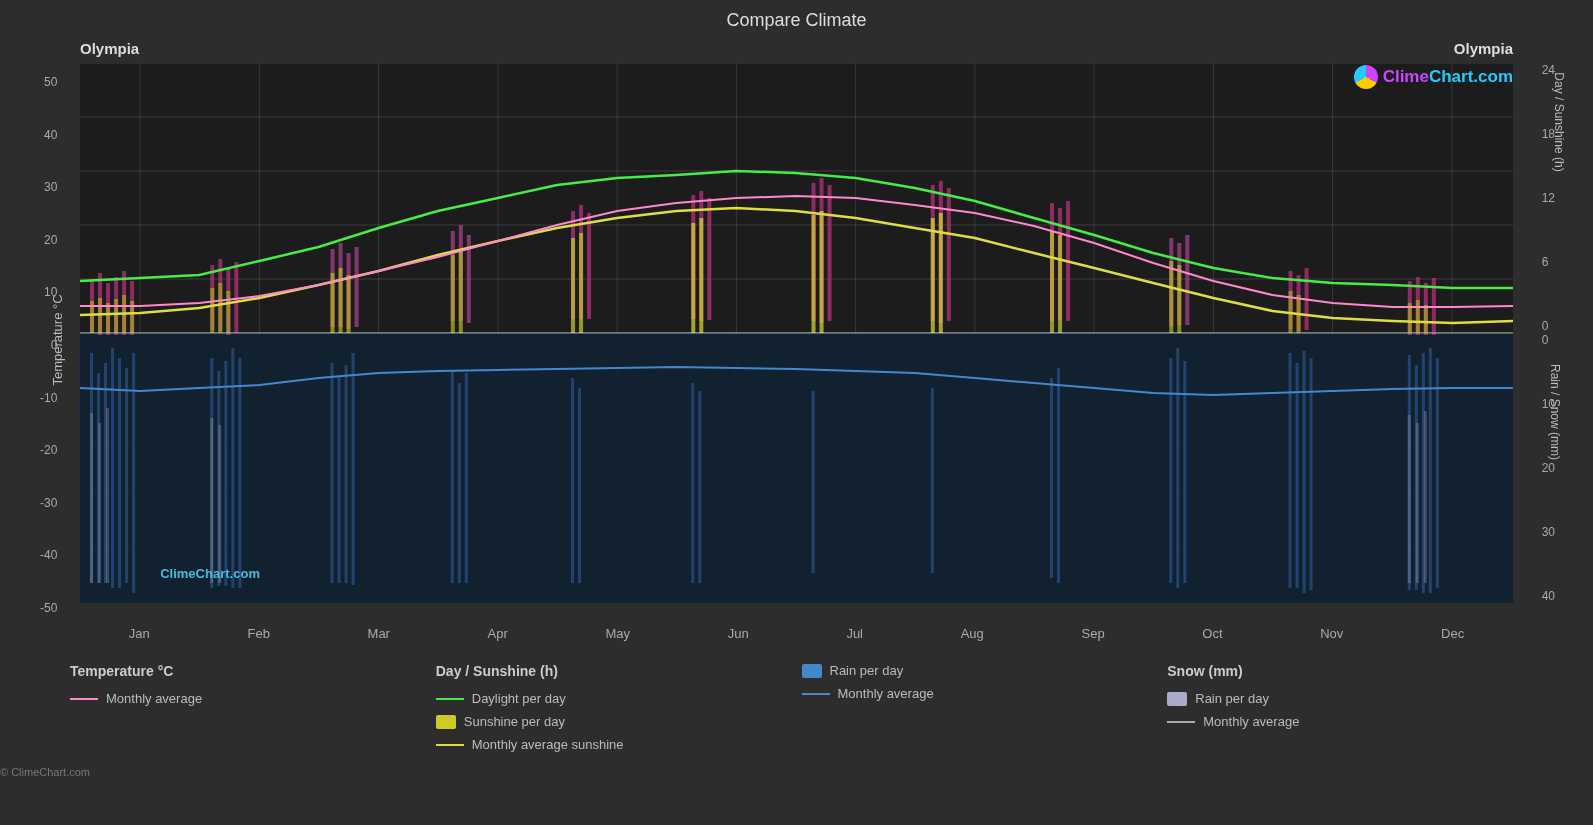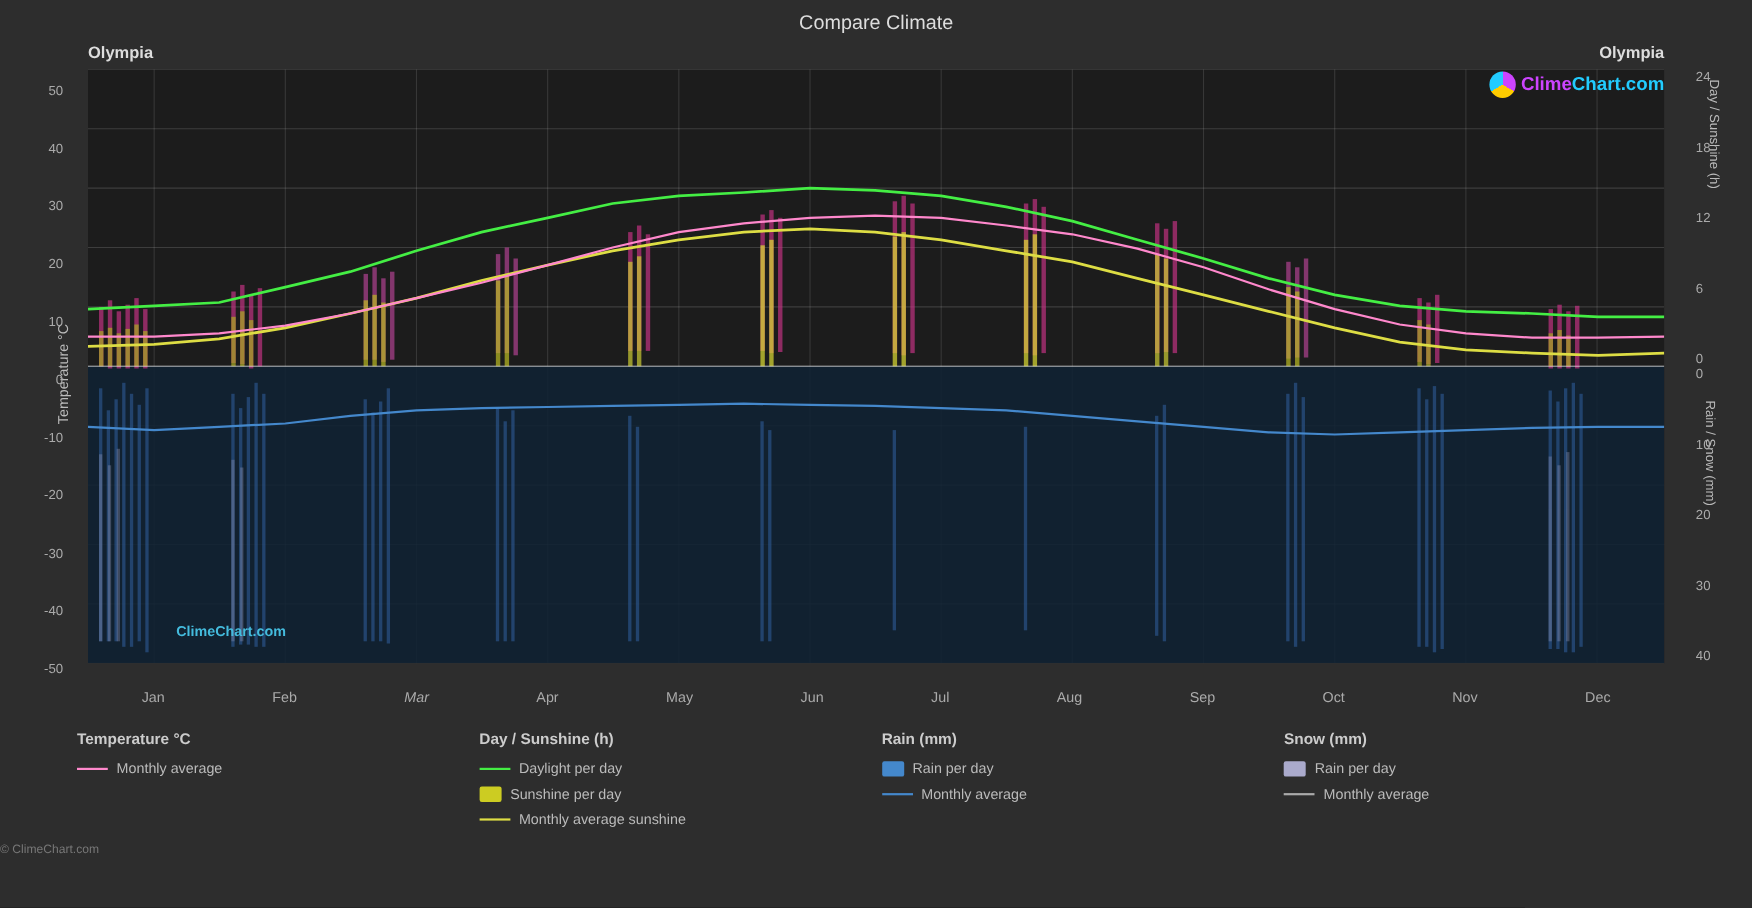--- a/index.html
+++ b/index.html
@@ -365,21 +365,21 @@
       <span style="color:#aaa;font-size:12px;">0</span>
       <span style="color:#aaa;font-size:12px;">10</span>
       <span style="color:#aaa;font-size:12px;">20</span>
       <span style="color:#aaa;font-size:12px;">30</span>
       <span style="color:#aaa;font-size:12px;">40</span>
     </div>
 
     <div style="position:absolute;bottom:4px;left:0;right:0;display:flex;justify-content:space-around;">
       <span style="color:#aaa;font-size:13px;">Jan</span>
       <span style="color:#aaa;font-size:13px;">Feb</span>
-      <span style="color:#aaa;font-size:13px;font-style:italic;">Mar</span>
+      <span style="color:#aaa;font-size:13px;">Mar</span>
       <span style="color:#aaa;font-size:13px;">Apr</span>
       <span style="color:#aaa;font-size:13px;">May</span>
       <span style="color:#aaa;font-size:13px;">Jun</span>
       <span style="color:#aaa;font-size:13px;">Jul</span>
       <span style="color:#aaa;font-size:13px;">Aug</span>
       <span style="color:#aaa;font-size:13px;">Sep</span>
       <span style="color:#aaa;font-size:13px;">Oct</span>
       <span style="color:#aaa;font-size:13px;">Nov</span>
       <span style="color:#aaa;font-size:13px;">Dec</span>
     </div>
@@ -410,21 +410,20 @@
         <div class="legend-swatch" style="background:#cccc22;"></div>
         <span>Sunshine per day</span>
       </div>
       <div class="legend-item">
         <div class="legend-line" style="background:#dddd44;height:2px;"></div>
         <span>Monthly average sunshine</span>
       </div>
     </div>
 
     <div class="legend-col">
-      <div class="legend-title">Rain (mm)</div>
       <div class="legend-item">
         <div class="legend-swatch" style="background:#4488cc;"></div>
         <span>Rain per day</span>
       </div>
       <div class="legend-item">
         <div class="legend-line" style="background:#4488cc;height:2px;"></div>
         <span>Monthly average</span>
       </div>
     </div>
 

